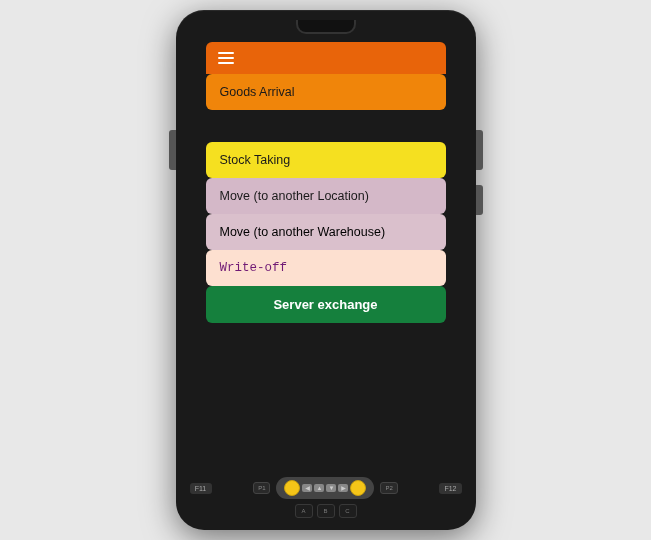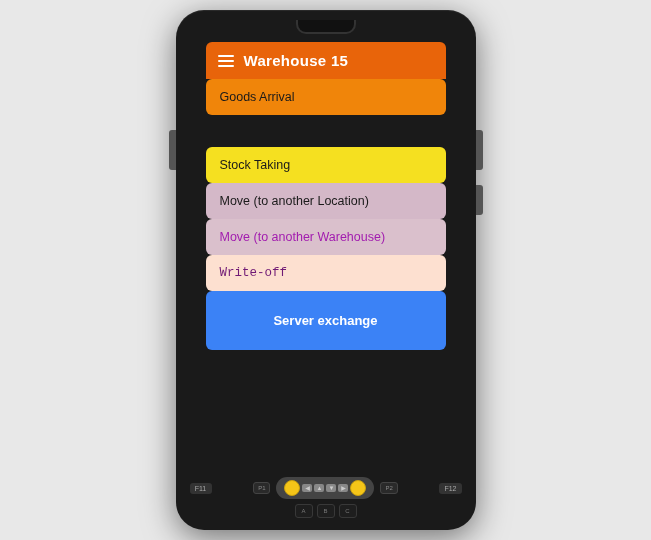--- a/index.html
+++ b/index.html
@@ -138,30 +138,30 @@
     }
 
     .menu-item:last-child {
       
     }
 
     .item-goods-arrival { background: #f0850a; color: #1a1a1a; }
     .item-pick-ship { background: #f5a050; color: #1a1a1a; }
     .item-stock-taking { background: #f5e020; color: #1a1a1a; margin-top: 32px; }
     .item-move-location { background: #d4b8c8; color: #1a1a1a; }
-    .item-move-warehouse { background: #dac0cc; color: #a21caf; }
+    .item-move-warehouse { background: #dac0cc; color: #000000; }
     .item-residual { background: #f5c8b0; color: #1a1a1a; }
     .item-writeoff { background: #fde0d0; color: #701a75; font-family: Liberation Mono, monospace; }
     .item-server-exchange {
-      background: #3b82f6;
+      background: #15803d;
       color: white;
       font-weight: 600;
       justify-content: center;
       font-size: 13px;
-      padding: 22px 14px;
+      padding: 11px 14px;
     }
 
     
     .device-bottom {
       width: 100%;
       padding: 6px 10px 12px;
       display: flex;
       flex-direction: column;
       align-items: center;
       gap: 5px;
@@ -267,21 +267,20 @@
   </div>
 
   <div class="screen-container">
 
     <div class="header-bar">
       <div class="hamburger-icon">
         <span></span>
         <span></span>
         <span></span>
       </div>
-      <span class="header-title">Warehouse 15</span>
     </div>
 
     <div class="menu-list">
       <div class="menu-item item-goods-arrival">
         <span>Goods Arrival</span>
       </div>
       <div class="menu-item item-stock-taking">
         <span>Stock Taking</span>
       </div>
       <div class="menu-item item-move-location">

